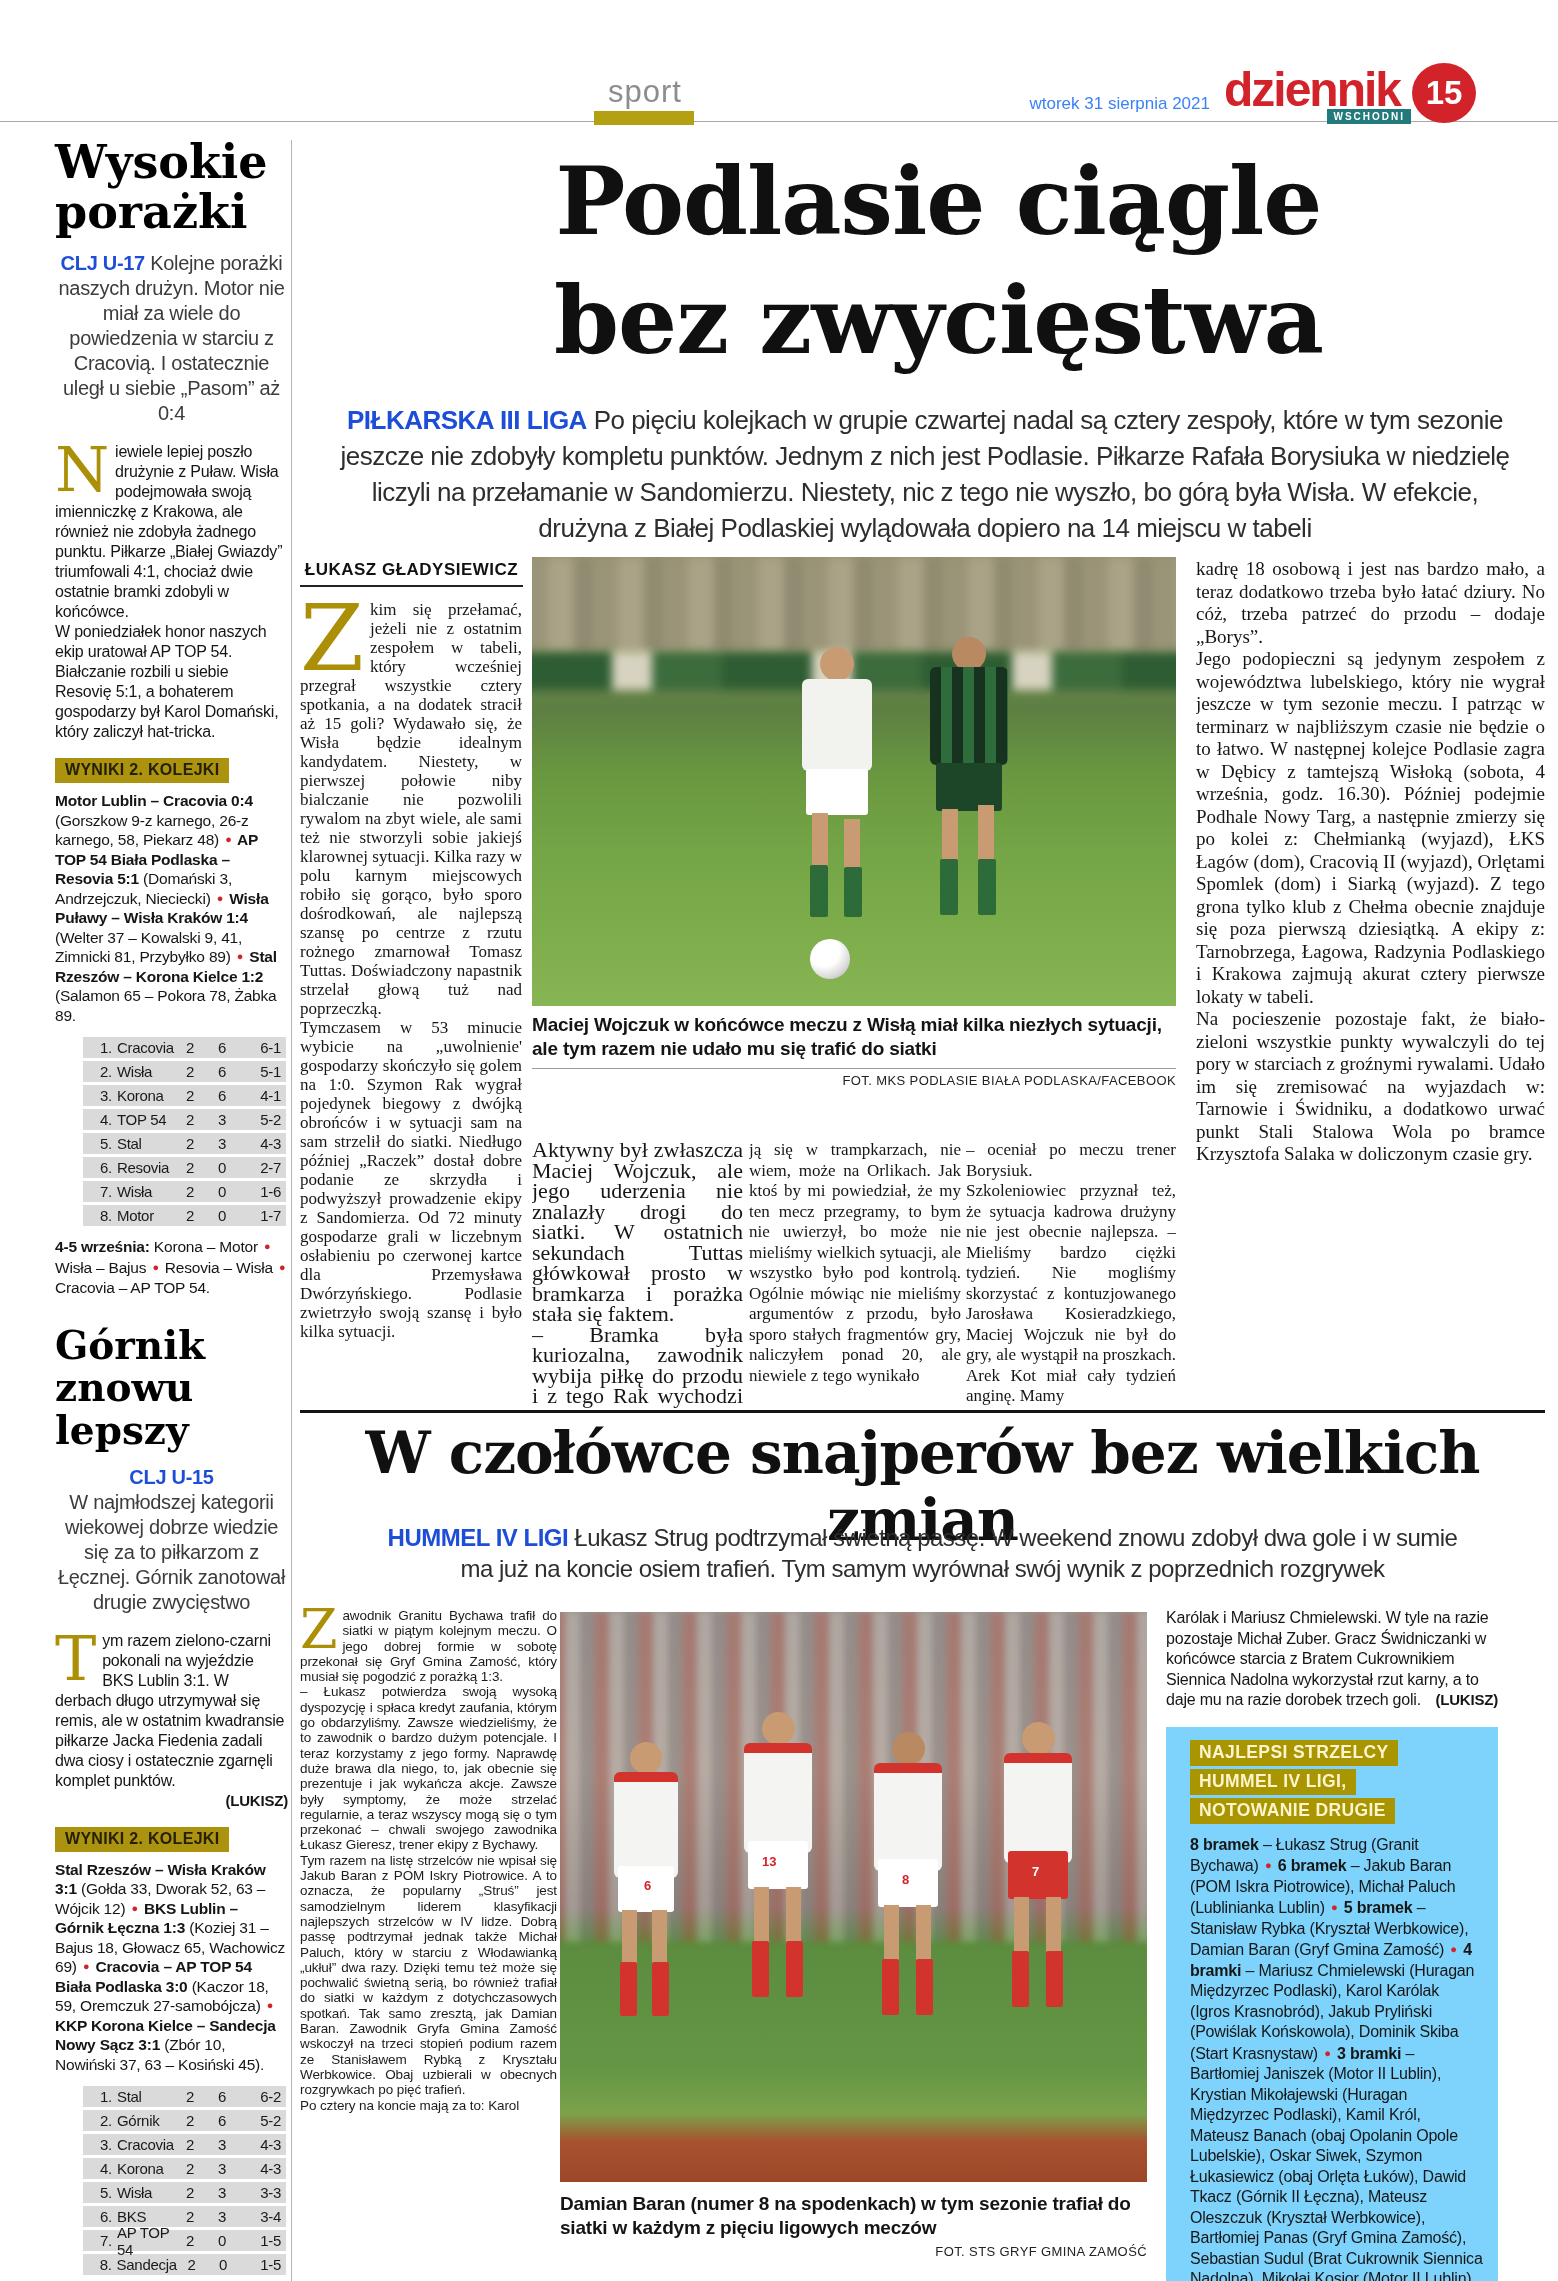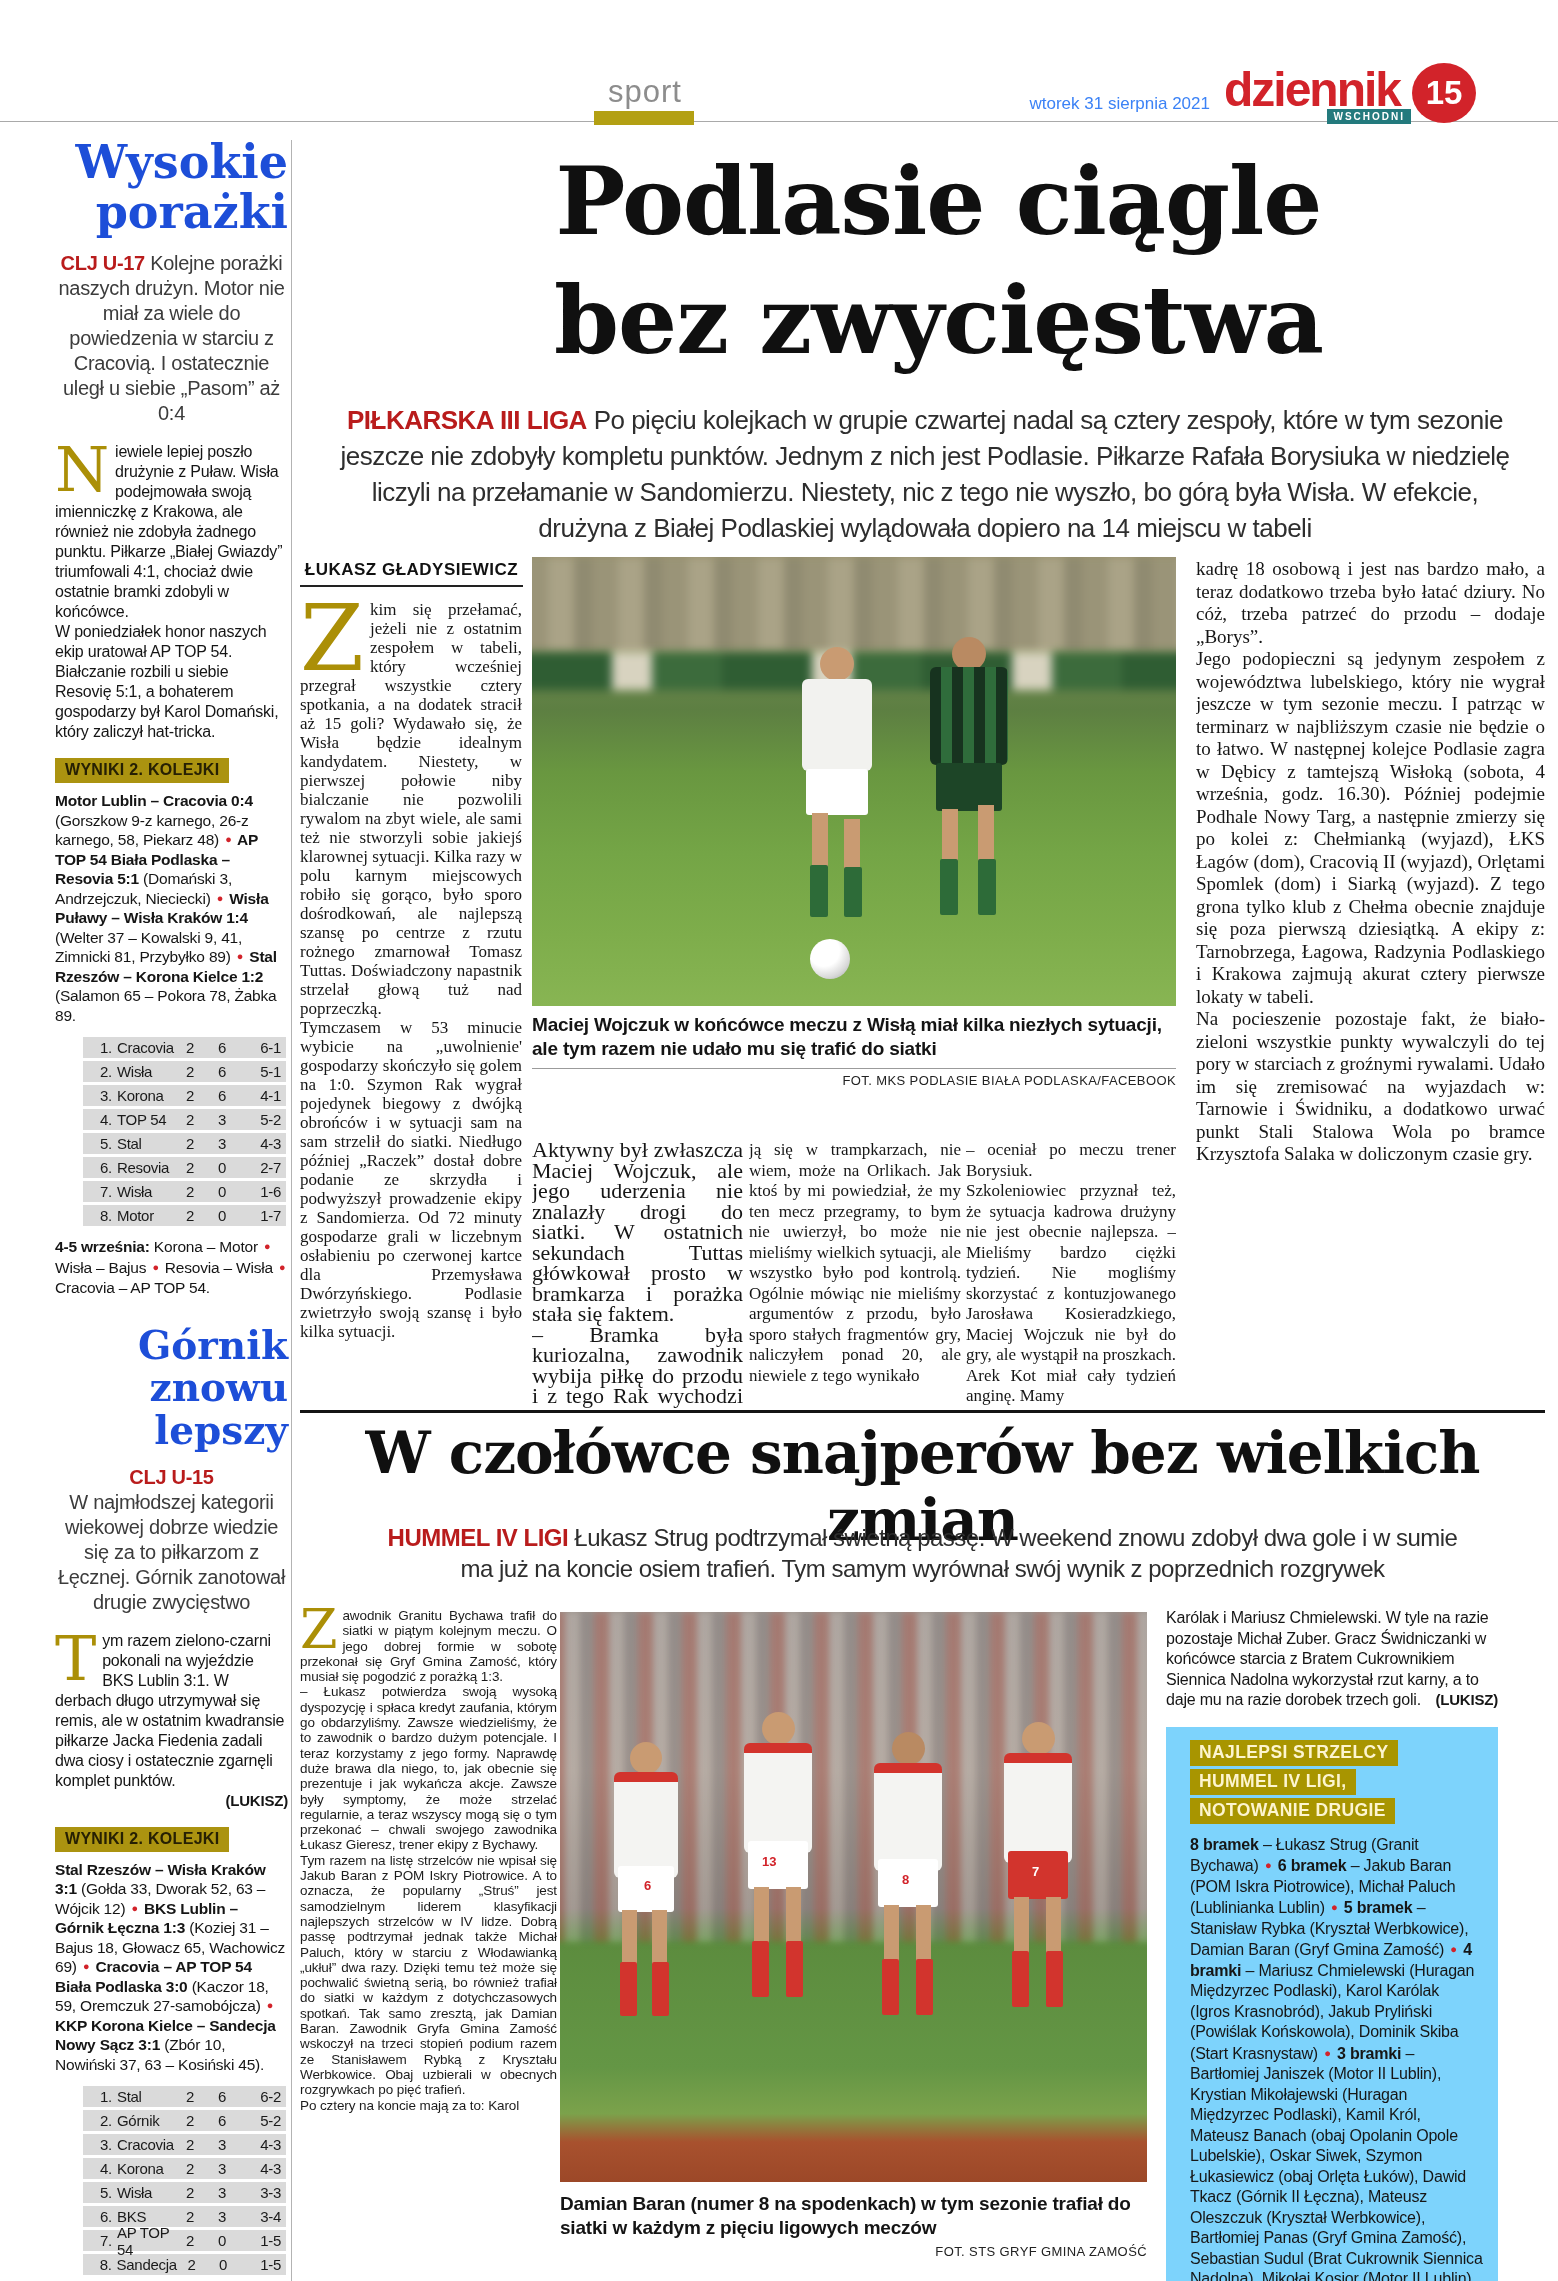--- a/index.html
+++ b/index.html
@@ -18,27 +18,27 @@
     font-family:"Liberation Sans",sans-serif;font-weight:bold;font-size:48px;
     color:#d2232a;letter-spacing:-2px;}
   .logo-sub{position:absolute;right:-2px;bottom:-4px;background:#237a7d;color:#fff;
     font-size:10px;font-weight:bold;letter-spacing:2px;padding:2px 6px;}
   .pagenum{position:absolute;left:1412px;top:63px;width:64px;height:60px;border-radius:50%;
     background:#d2232a;color:#fff;font-size:33px;font-weight:bold;
     display:flex;align-items:center;justify-content:center;}
   
   .vrule{position:absolute;left:291px;top:140px;width:1px;height:2141px;background:#b3b3b3;}
   #sidebar{position:absolute;left:55px;top:138px;width:233px;}
-  .sb-title{font-family:"DejaVu Serif",serif;font-weight:bold;color:#1d4ed8;
-    text-align:right;line-height:1.08;margin:0 0 14px 0;}
+  .sb-title{font-family:"DejaVu Serif",serif;font-weight:bold;color:#000000;
+    text-align:left;line-height:1.08;margin:0 0 14px 0;}
   .sb-title.t1{font-size:46px;}
   .sb-title.t2{font-size:39px;margin-top:26px;}
   .sb-intro{font-size:20px;line-height:25px;text-align:center;color:#3c3c3c;
     letter-spacing:-0.3px;margin:0 0 16px 0;}
-  .tag{color:#b91c1c;font-weight:bold;}
+  .tag{color:#1d4ed8;font-weight:bold;}
   .tag.block{display:block;}
   .sb-body{font-size:16px;line-height:20px;color:#151515;white-space:pre-line;
     letter-spacing:-0.2px;margin:0 0 14px 0;}
   .dc{float:left;font-family:"DejaVu Serif",serif;color:#ab8f07;}
   .dc.sb{font-size:62px;line-height:48px;padding:4px 6px 0 0;}
   .signoff{display:block;text-align:right;font-weight:bold;font-size:15px;}
   .wyn-box{display:inline-block;background:#ab9310;color:#262003;font-weight:bold;
     font-size:16px;letter-spacing:.3px;padding:3px 10px 4px 10px;margin:2px 0 8px 0;}
   .results{font-size:15.5px;line-height:19.5px;letter-spacing:-0.2px;margin:0 0 12px 0;color:#151515;}
   .sg-b{font-weight:bold;}

